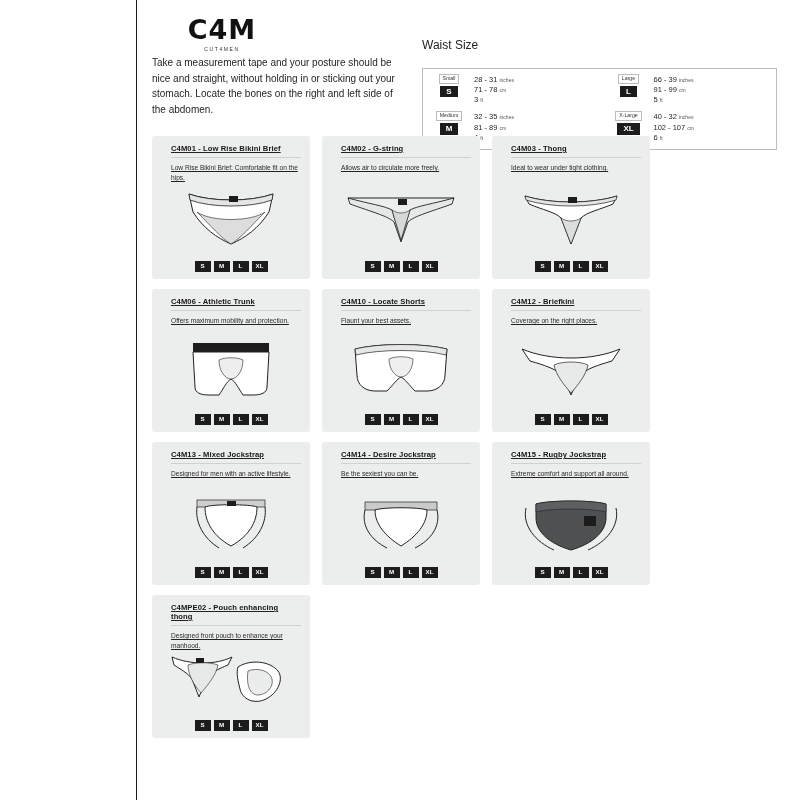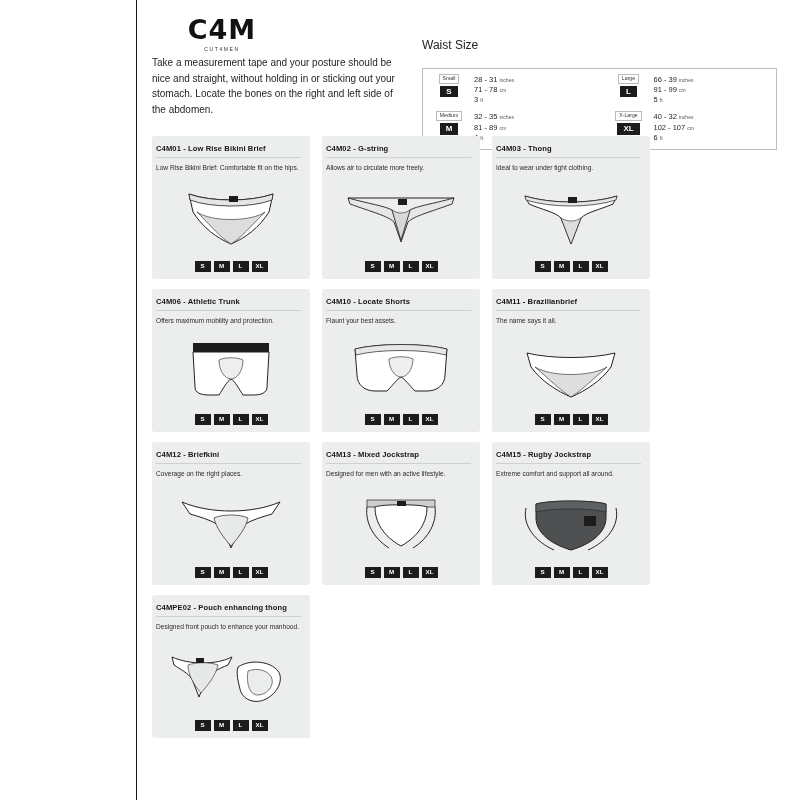--- a/index.html
+++ b/index.html
@@ -141,23 +141,24 @@
     width: 630px;
     display: flex;
     flex-wrap: wrap;
     gap: 10px 12px;
   }
   .card {
     width: 158px;
     height: 143px;
     background: #eceded;
     border-radius: 3px;
-    padding: 8px 9px 6px 4px;
+    padding: 8px 9px 6px 19px;
     box-sizing: border-box;
     position: relative;
+    text-decoration: underline;
   }
   .card-title {
     font-size: 7.6px;
     font-weight: bold;
     color: #161616;
     letter-spacing: .1px;
   }
   .card-rule {
     margin-top: 4px;
     height: 1px;
@@ -370,37 +371,20 @@
           </svg>
         </div>
         <div class="sizes">
           <span class="sz">S</span>
           <span class="sz">M</span>
           <span class="sz">L</span>
           <span class="sz">XL</span>
         </div>
       </div>
 
-      <div class="card">
-        <div class="card-title">C4M11 - Brazilianbrief</div>
-        <div class="card-rule"></div>
-        <div class="card-desc">The name says it all.</div>
-        <div class="art">
-          <svg width="120" height="70" viewBox="0 0 120 70">
-            <path d="M16 18 C40 24, 80 24, 104 18 L100 32 C90 46, 74 56, 60 62 C46 56, 30 46, 20 32 Z" fill="#fff" stroke="#222" stroke-width="1"></path>
-            <path d="M24 32 C38 44, 50 56, 60 62 C70 56, 82 44, 96 32 C80 42, 40 42, 24 32 Z" fill="#dededf" stroke="#222" stroke-width="0.6"></path>
-          </svg>
-        </div>
-        <div class="sizes">
-          <span class="sz">S</span>
-          <span class="sz">M</span>
-          <span class="sz">L</span>
-          <span class="sz">XL</span>
-        </div>
-      </div>
 
       <div class="card">
         <div class="card-title">C4M12 - Briefkini</div>
         <div class="card-rule"></div>
         <div class="card-desc">Coverage on the right places.</div>
         <div class="art">
           <svg width="122" height="70" viewBox="0 0 122 70">
             <path d="M12 14 C40 26, 82 26, 110 14 L102 26 C88 30, 76 34, 70 40 L61 60 L52 40 C46 34, 34 30, 20 26 Z" fill="#fff" stroke="#222" stroke-width="1"></path>
             <path d="M44 30 C52 26, 70 26, 78 30 C76 40, 68 50, 61 58 C54 50, 46 40, 44 30 Z" fill="#e8e9e9" stroke="#222" stroke-width="0.7"></path>
           </svg>
@@ -426,20 +410,38 @@
           </svg>
         </div>
         <div class="sizes">
           <span class="sz">S</span>
           <span class="sz">M</span>
           <span class="sz">L</span>
           <span class="sz">XL</span>
         </div>
       </div>
 
+      <div class="card">
+        <div class="card-title">C4M14 - Desire Jockstrap</div>
+        <div class="card-rule"></div>
+        <div class="card-desc">Be the sexiest you can be.</div>
+        <div class="art">
+          <svg width="120" height="70" viewBox="0 0 120 70">
+            <rect x="24" y="14" width="72" height="8" fill="#c9cacb" stroke="#222" stroke-width="0.7"></rect>
+            <path d="M34 22 C42 19, 78 19, 86 22 C86 36, 76 48, 60 58 C44 48, 34 36, 34 22 Z" fill="#fff" stroke="#222" stroke-width="1"></path>
+            <path d="M24 22 C20 38, 30 52, 46 60 M96 22 C100 38, 90 52, 74 60" fill="none" stroke="#222" stroke-width="1"></path>
+          </svg>
+        </div>
+        <div class="sizes">
+          <span class="sz">S</span>
+          <span class="sz">M</span>
+          <span class="sz">L</span>
+          <span class="sz">XL</span>
+        </div>
+      </div>
 
       <div class="card">
         <div class="card-title">C4M15 - Rugby Jockstrap</div>
         <div class="card-rule"></div>
         <div class="card-desc">Extreme comfort and support all around.</div>
         <div class="art">
           <svg width="122" height="70" viewBox="0 0 122 70">
             <path d="M26 16 C40 12, 82 12, 96 16 L96 30 C96 44, 82 56, 61 62 C40 56, 26 44, 26 30 Z" fill="#4e5052" stroke="#222" stroke-width="1"></path>
             <path d="M26 16 C40 12, 82 12, 96 16 L96 24 C82 20, 40 20, 26 24 Z" fill="#5d6062" stroke="#222" stroke-width="0.6"></path>
             <path d="M16 20 C12 38, 26 54, 44 62 M106 20 C110 38, 96 54, 78 62" fill="none" stroke="#222" stroke-width="1"></path>

